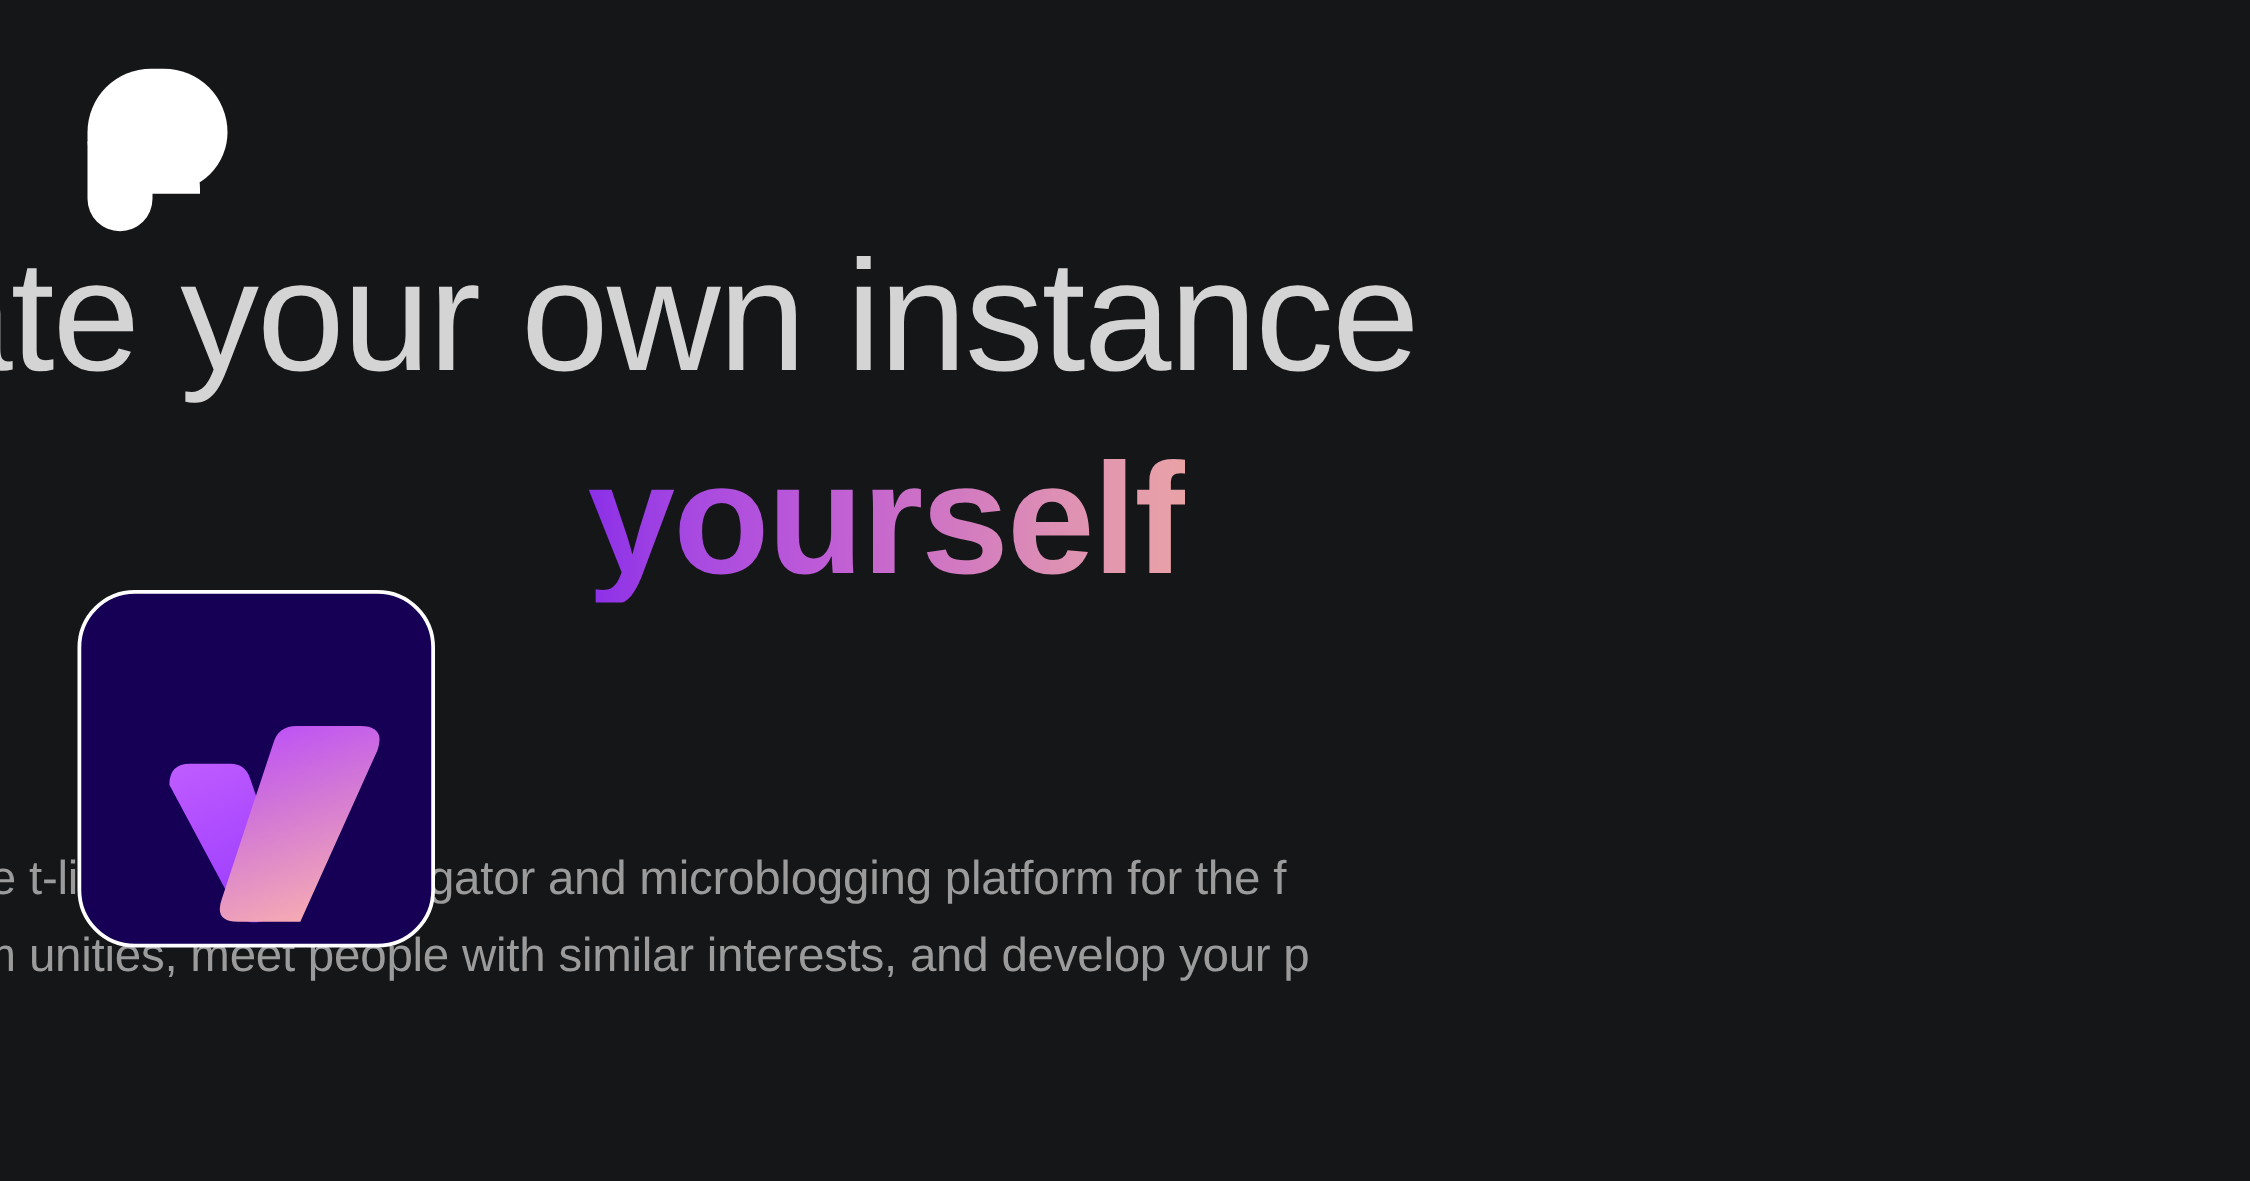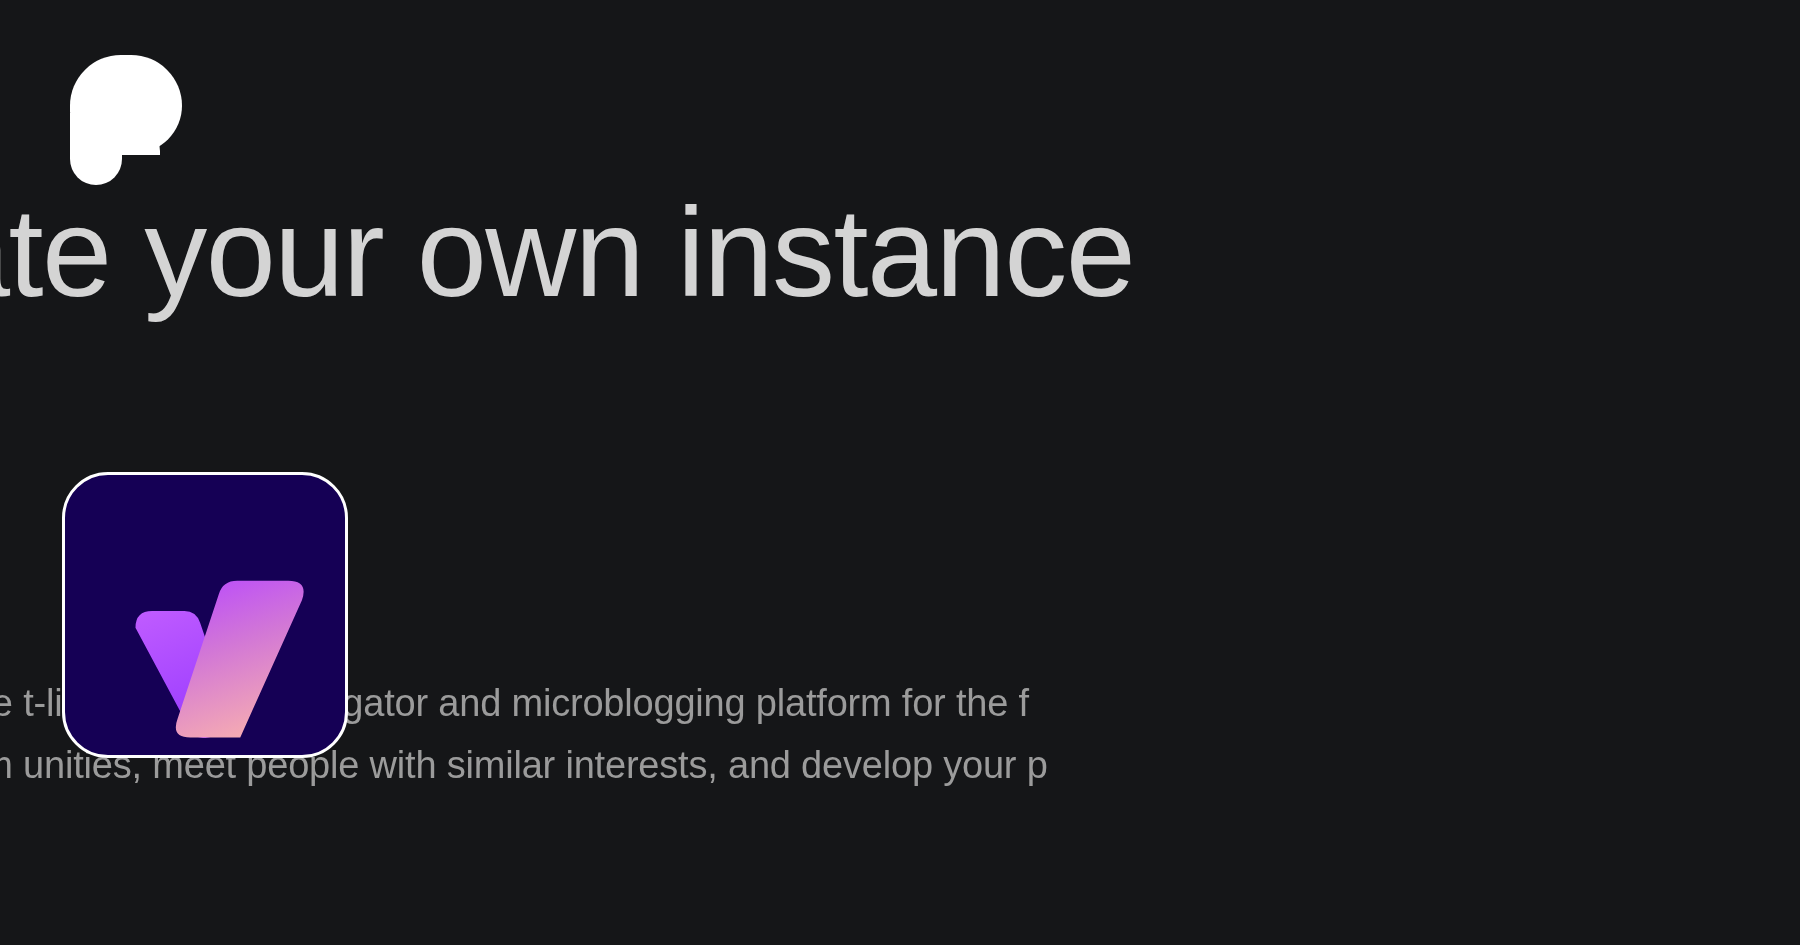--- a/index.html
+++ b/index.html
@@ -102,20 +102,21 @@
 <div class="stage">
 
   <div class="brand-logo">
     <div class="blob-stem"></div>
     <div class="blob-join"></div>
     <div class="blob-head"></div>
   </div>
 
   <div class="headline">ate your own instance</div>
 
+  <div class="headline-accent">yourself</div>
 
   <div class="body-copy">
     <span class="line">ope                    t-like content aggregator and microblogging platform for the f</span>
     <span class="line">d m                 unities, meet people with similar interests, and develop your p</span>
   </div>
 
   <div class="app-icon">
     <svg viewBox="0 0 286 286" xmlns="http://www.w3.org/2000/svg">
       <defs>
         <linearGradient id="vgrad-left" x1="0" y1="0" x2="0.35" y2="1">

